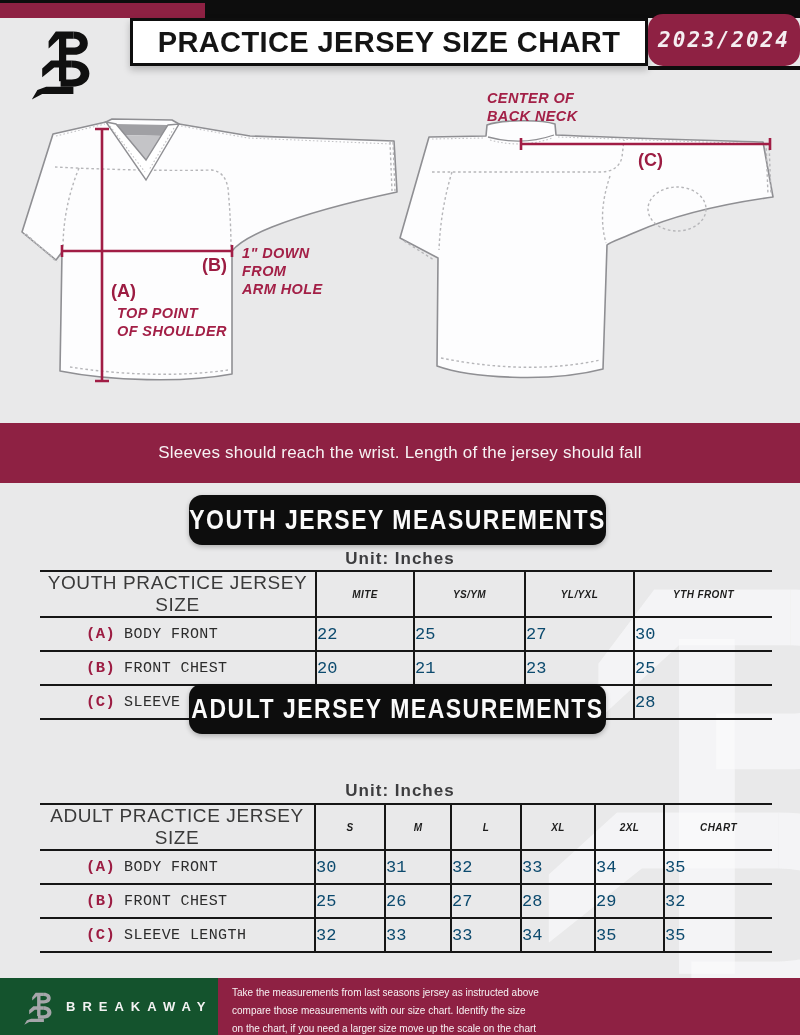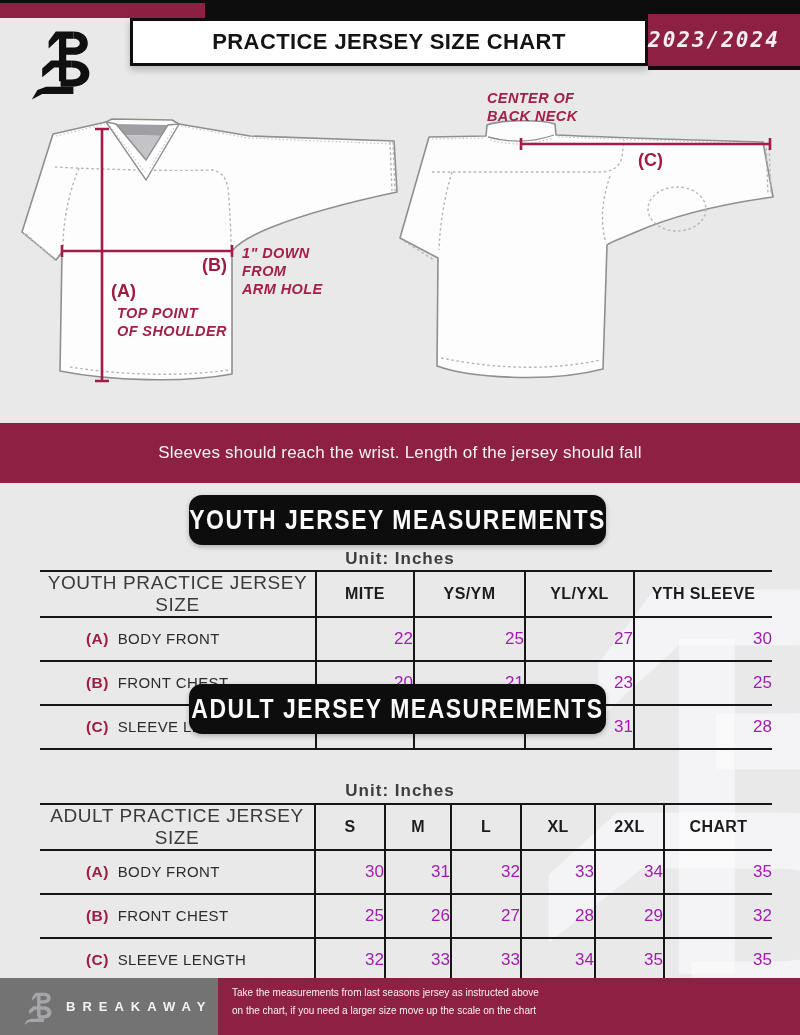--- a/index.html
+++ b/index.html
@@ -14,24 +14,24 @@
   
   .top-strip-black{left:0;top:0;width:800px;height:18px;background:#0d0d0d;}
   .top-strip-maroon{left:0;top:3px;width:205px;height:15px;background:#8e2143;}
   .logo-top{left:26px;top:22px;width:74px;height:80px;fill:#101010;z-index:4;}
   .title-box{
     left:130px;top:18px;width:518px;height:48px;background:#ffffff;
     border:3px solid #0e0e0e;box-sizing:border-box;z-index:2;
     display:flex;align-items:center;justify-content:center;
     box-shadow:0 4px 7px rgba(0,0,0,.22);
   }
-  .title-box span{font-size:22px;font-weight:800;color:#141414;letter-spacing:.4px;white-space:nowrap;}
+  .title-box span{font-size:29px;font-weight:800;color:#141414;letter-spacing:.4px;white-space:nowrap;}
   .year-box{
     left:648px;top:14px;width:152px;height:52px;background:#8e2143;z-index:3;
-    display:flex;align-items:center;justify-content:flex-start;
+    display:flex;align-items:center;justify-content:center;border-radius:15px;
   }
   .year-box span{
     font-family:"DejaVu Sans Mono", monospace;font-style:italic;font-weight:bold;
     font-size:21px;color:#f5eef1;letter-spacing:2px;white-space:nowrap;
   }
   .year-underline{left:648px;top:66px;width:152px;height:4px;background:#0d0d0d;z-index:3;}
 
   
   .diagram{left:0;top:76px;width:800px;height:350px;z-index:1;}
   .jersey{fill:#fdfdfe;stroke:#8f8f93;stroke-width:1.6;stroke-linejoin:round;}
@@ -63,31 +63,31 @@
   }
 
   
   .size-table{
     position:absolute;left:40px;width:732px;border-collapse:collapse;table-layout:fixed;z-index:1;
     font-family:"Liberation Sans",sans-serif;
   }
   .size-table th,.size-table td{border-top:2px solid #161616;border-bottom:2px solid #161616;padding:0;}
   .size-table .csep{border-left:2px solid #161616;}
   .size-table thead tr{height:38px;}
-  .size-table tbody tr{height:44px;}
-  .size-table th.colh{font-weight:bold;font-size:16px;color:#1c1c1c;letter-spacing:.4px;text-align:center;}
+  .size-table tbody tr{height:34px;font-family:Liberation Mono, monospace;}
+  .size-table th.colh{font-weight:bold;font-size:10px;color:#1c1c1c;letter-spacing:.4px;text-align:center;font-style:italic;}
   .size-table th.label-head{font-weight:normal;font-size:19px;color:#3a3a3a;letter-spacing:.6px;text-align:center;}
-  .size-table td.val{font-size:17px;color:#a21caf;text-align:right;}
+  .size-table td.val{font-size:17px;color:#0c4a6e;text-align:left;}
   .size-table td.rlabel{text-align:left;padding-left:46px;font-size:15px;color:#2c2c2c;letter-spacing:.4px;white-space:nowrap;}
   .size-table td.rlabel .key{color:#9c1c42;font-weight:bold;font-size:15.5px;margin-right:9px;}
 
   
   .footer{left:0;top:978px;width:800px;height:57px;display:flex;z-index:2;}
   .footer-brand{
-    width:218px;height:57px;background:#737373;display:flex;align-items:center;flex:0 0 auto;
+    width:218px;height:57px;background:#14532d;display:flex;align-items:center;flex:0 0 auto;
   }
   .logo-foot{width:34px;height:38px;margin-left:22px;fill:#a6a6aa;}
   .footer-brand .brandname{
     color:#f2f2f2;font-size:13px;font-weight:bold;letter-spacing:7px;margin-left:10px;white-space:nowrap;
   }
   .footer-note{
     flex:1;background:#8e2143;color:#f7f1f3;font-size:10px;line-height:18px;
     padding:6px 8px 0 14px;box-sizing:border-box;
   }
   .footer-note div{white-space:nowrap;}
@@ -203,21 +203,21 @@
         <col style="width:111px">
         <col style="width:109px">
         <col style="width:138px">
     </colgroup>
   <thead>
         <tr>
           <th class="label-head">YOUTH PRACTICE JERSEY SIZE</th>
           <th class="colh csep">MITE</th>
           <th class="colh csep">YS/YM</th>
           <th class="colh csep">YL/YXL</th>
-          <th class="colh csep">YTH SLEEVE</th>
+          <th class="colh csep">YTH FRONT</th>
         </tr>
       </thead>
       <tbody>
         <tr>
           <td class="rlabel"><span class="key">(A)</span>BODY FRONT</td>
           <td class="val csep">22</td>
           <td class="val csep">25</td>
           <td class="val csep">27</td>
           <td class="val csep">30</td>
         </tr>
@@ -296,17 +296,18 @@
 
   <div class="abs footer">
     <div class="footer-brand">
       <svg class="logo-foot" viewBox="0 0 90 100">
           <use href="#blogo"></use>
         </svg>
       <span class="brandname">BREAKAWAY</span>
     </div>
     <div class="footer-note">
       <div>Take the measurements from last seasons jersey as instructed above</div>
+      <div>compare those measurements  with our size chart. Identify the size</div>
       <div>on the chart, if you need a larger size move up the scale on the chart</div>
     </div>
   </div>
 
 </div>
 
 </body></html>

